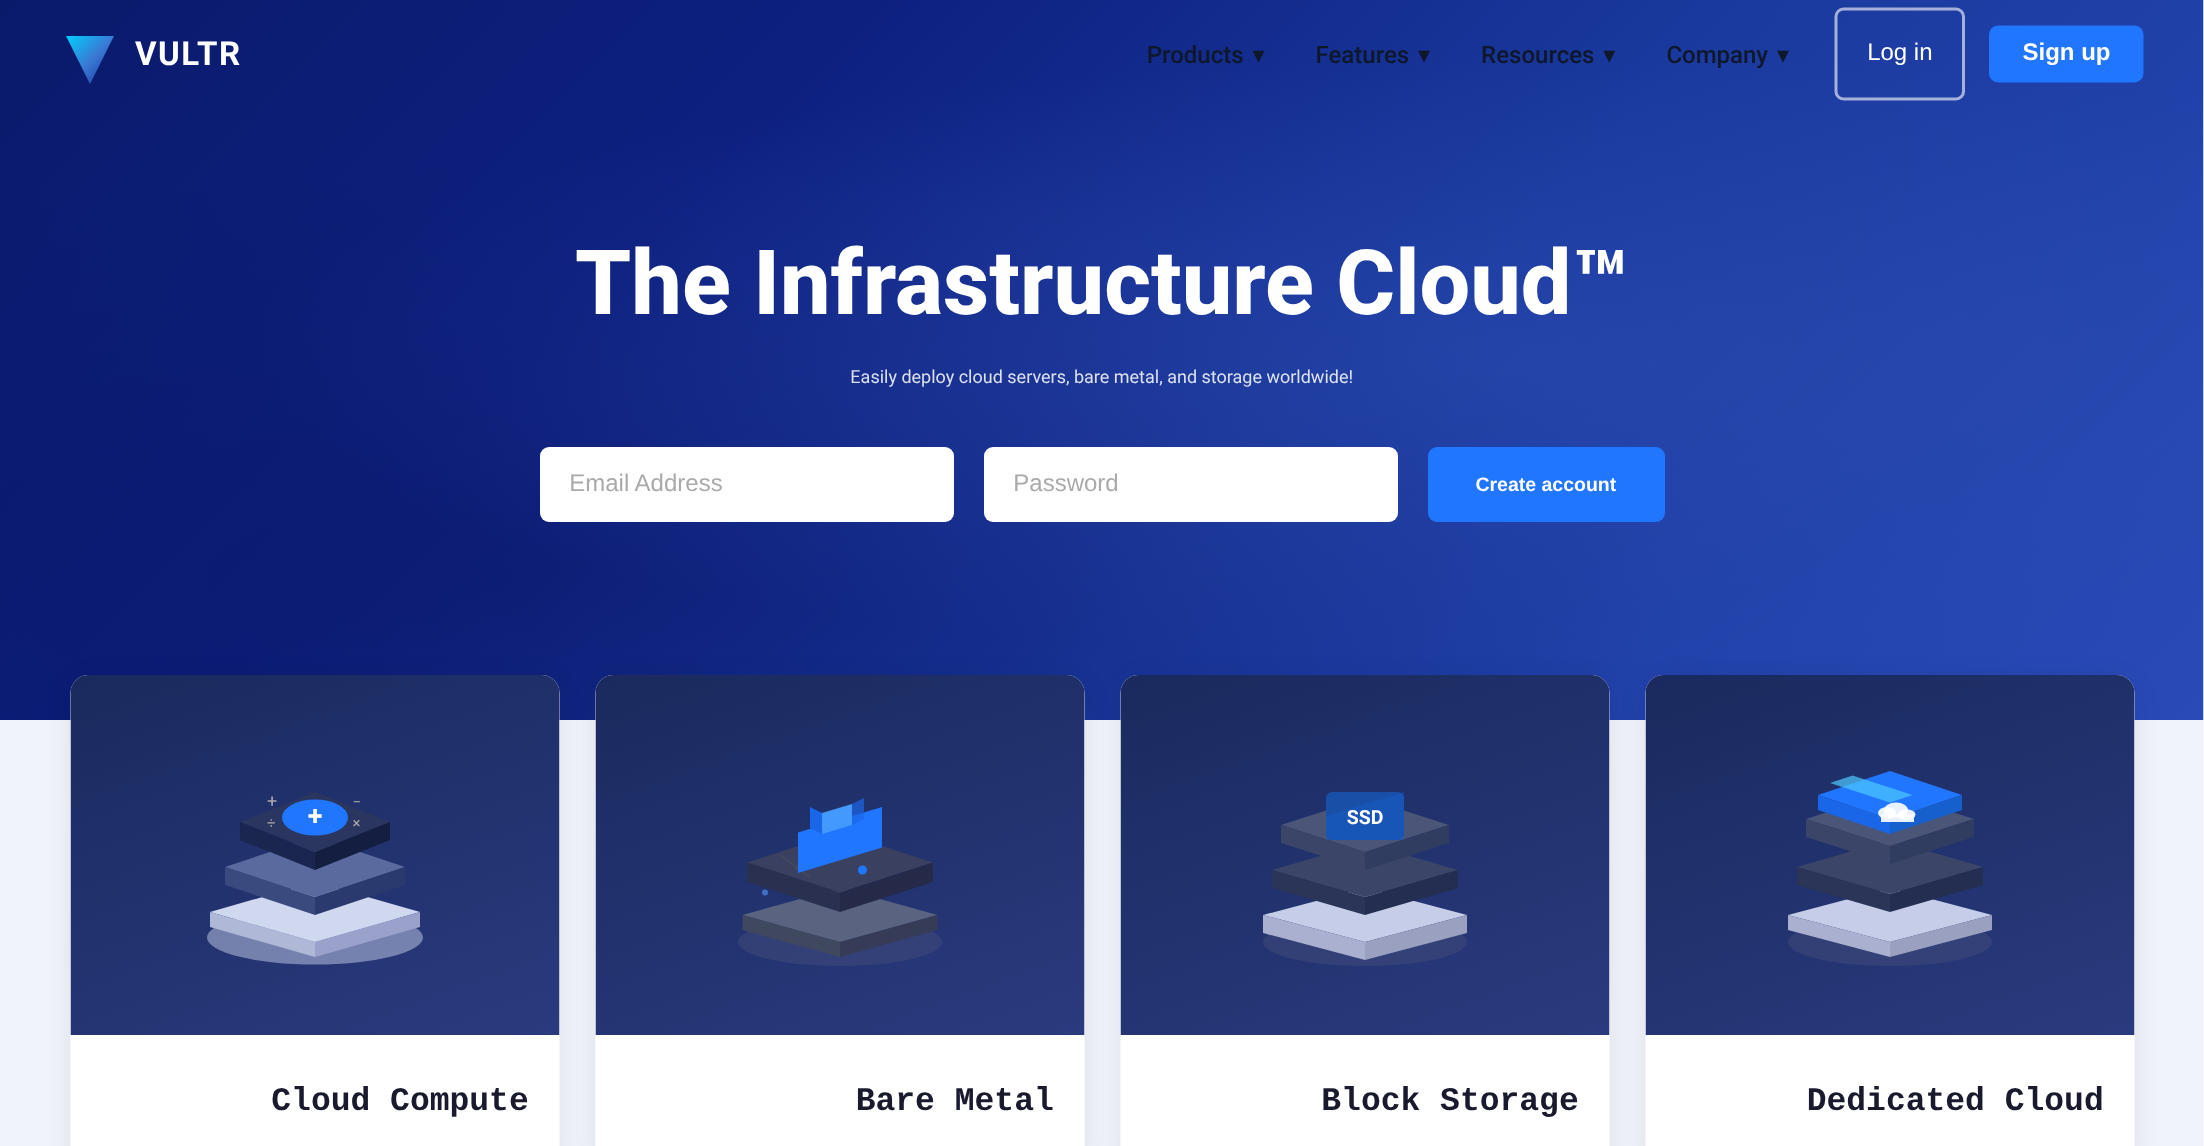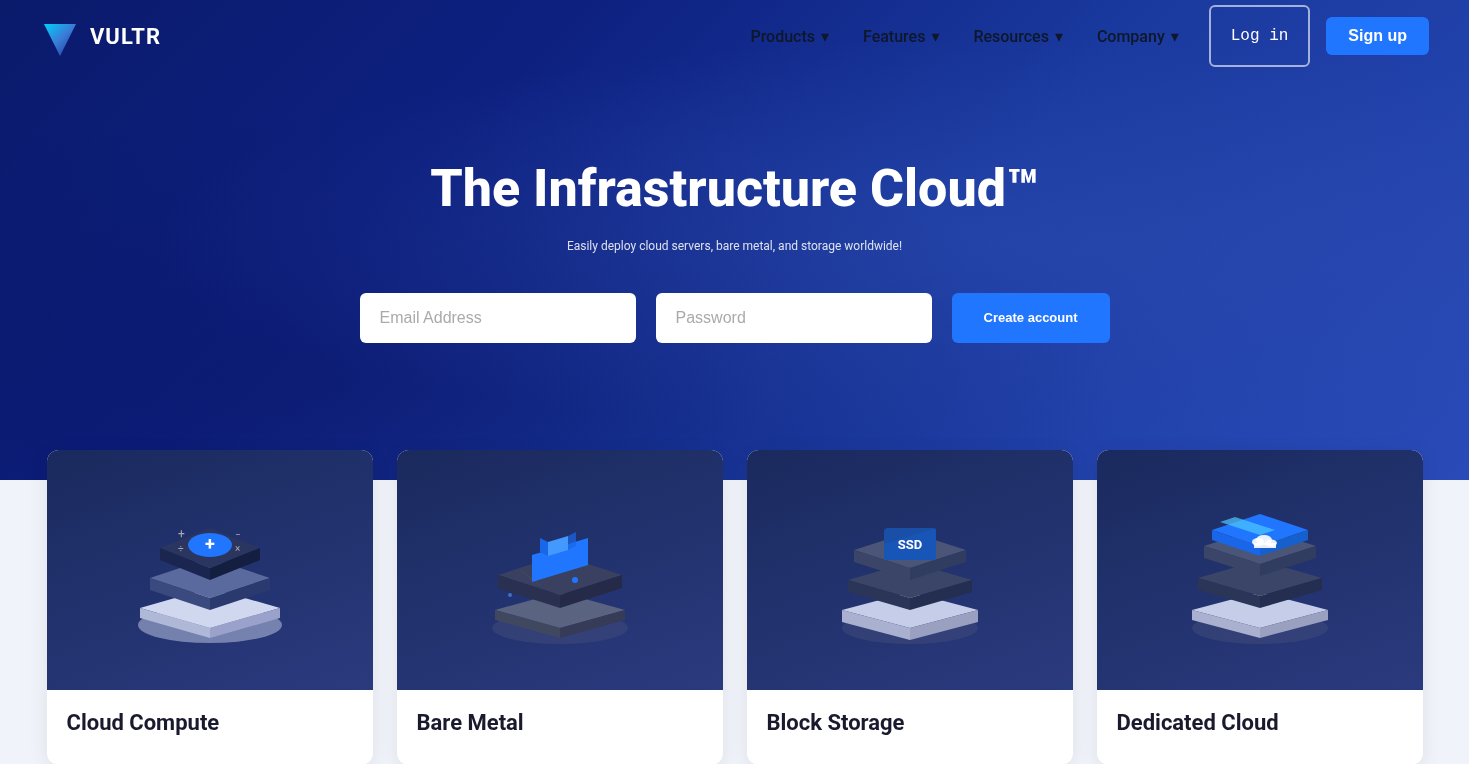--- a/index.html
+++ b/index.html
@@ -62,21 +62,20 @@
     .btn-login {
       color: #fff;
       background: transparent;
       border: 2px solid rgba(255,255,255,0.6);
       border-radius: 6px;
       padding: 20px 20px;
       font-size: 16px;
       font-weight: 500;
       cursor: pointer;
       margin-left: 8px;
-      font-family: Liberation Mono, monospace;
     }
     .btn-signup {
       background: #2176ff;
       color: #fff;
       border: none;
       border-radius: 6px;
       padding: 10px 22px;
       font-size: 16px;
       font-weight: 600;
       cursor: pointer;
@@ -97,21 +96,21 @@
     }
     .hero::before {
       content: '';
       position: absolute;
       inset: 0;
       background: radial-gradient(ellipse at 70% 50%, rgba(50, 80, 180, 0.4) 0%, transparent 60%),
                   radial-gradient(ellipse at 20% 80%, rgba(10, 20, 100, 0.5) 0%, transparent 50%);
     }
     .hero-title {
       color: #fff;
-      font-size: 52px;
+      font-size: 60px;
       font-weight: 800;
       text-align: center;
       position: relative;
       z-index: 1;
       margin-bottom: 20px;
     }
     .hero-subtitle {
       color: rgba(255,255,255,0.85);
       font-size: 12px;
       text-align: center;
@@ -175,25 +174,26 @@
     .card-image {
       width: 100%;
       height: 240px;
       display: flex;
       align-items: center;
       justify-content: center;
       background: linear-gradient(160deg, #1a2a5e 0%, #2a3a7e 100%);
       overflow: hidden;
     }
     .card-label {
-      text-align: left;
+      text-align: right;
       font-size: 22px;
       font-weight: 700;
       color: #1a1a2e;
-      padding: 20px 20px 0;
+      padding: 32px 20px 0;
+      font-family: Liberation Mono, monospace;
     }
 
     
     .illustration { width: 200px; height: 200px; }
   </style>
 </head>
 <body>
 
 <nav>
   <a class="logo-area" href="#">

